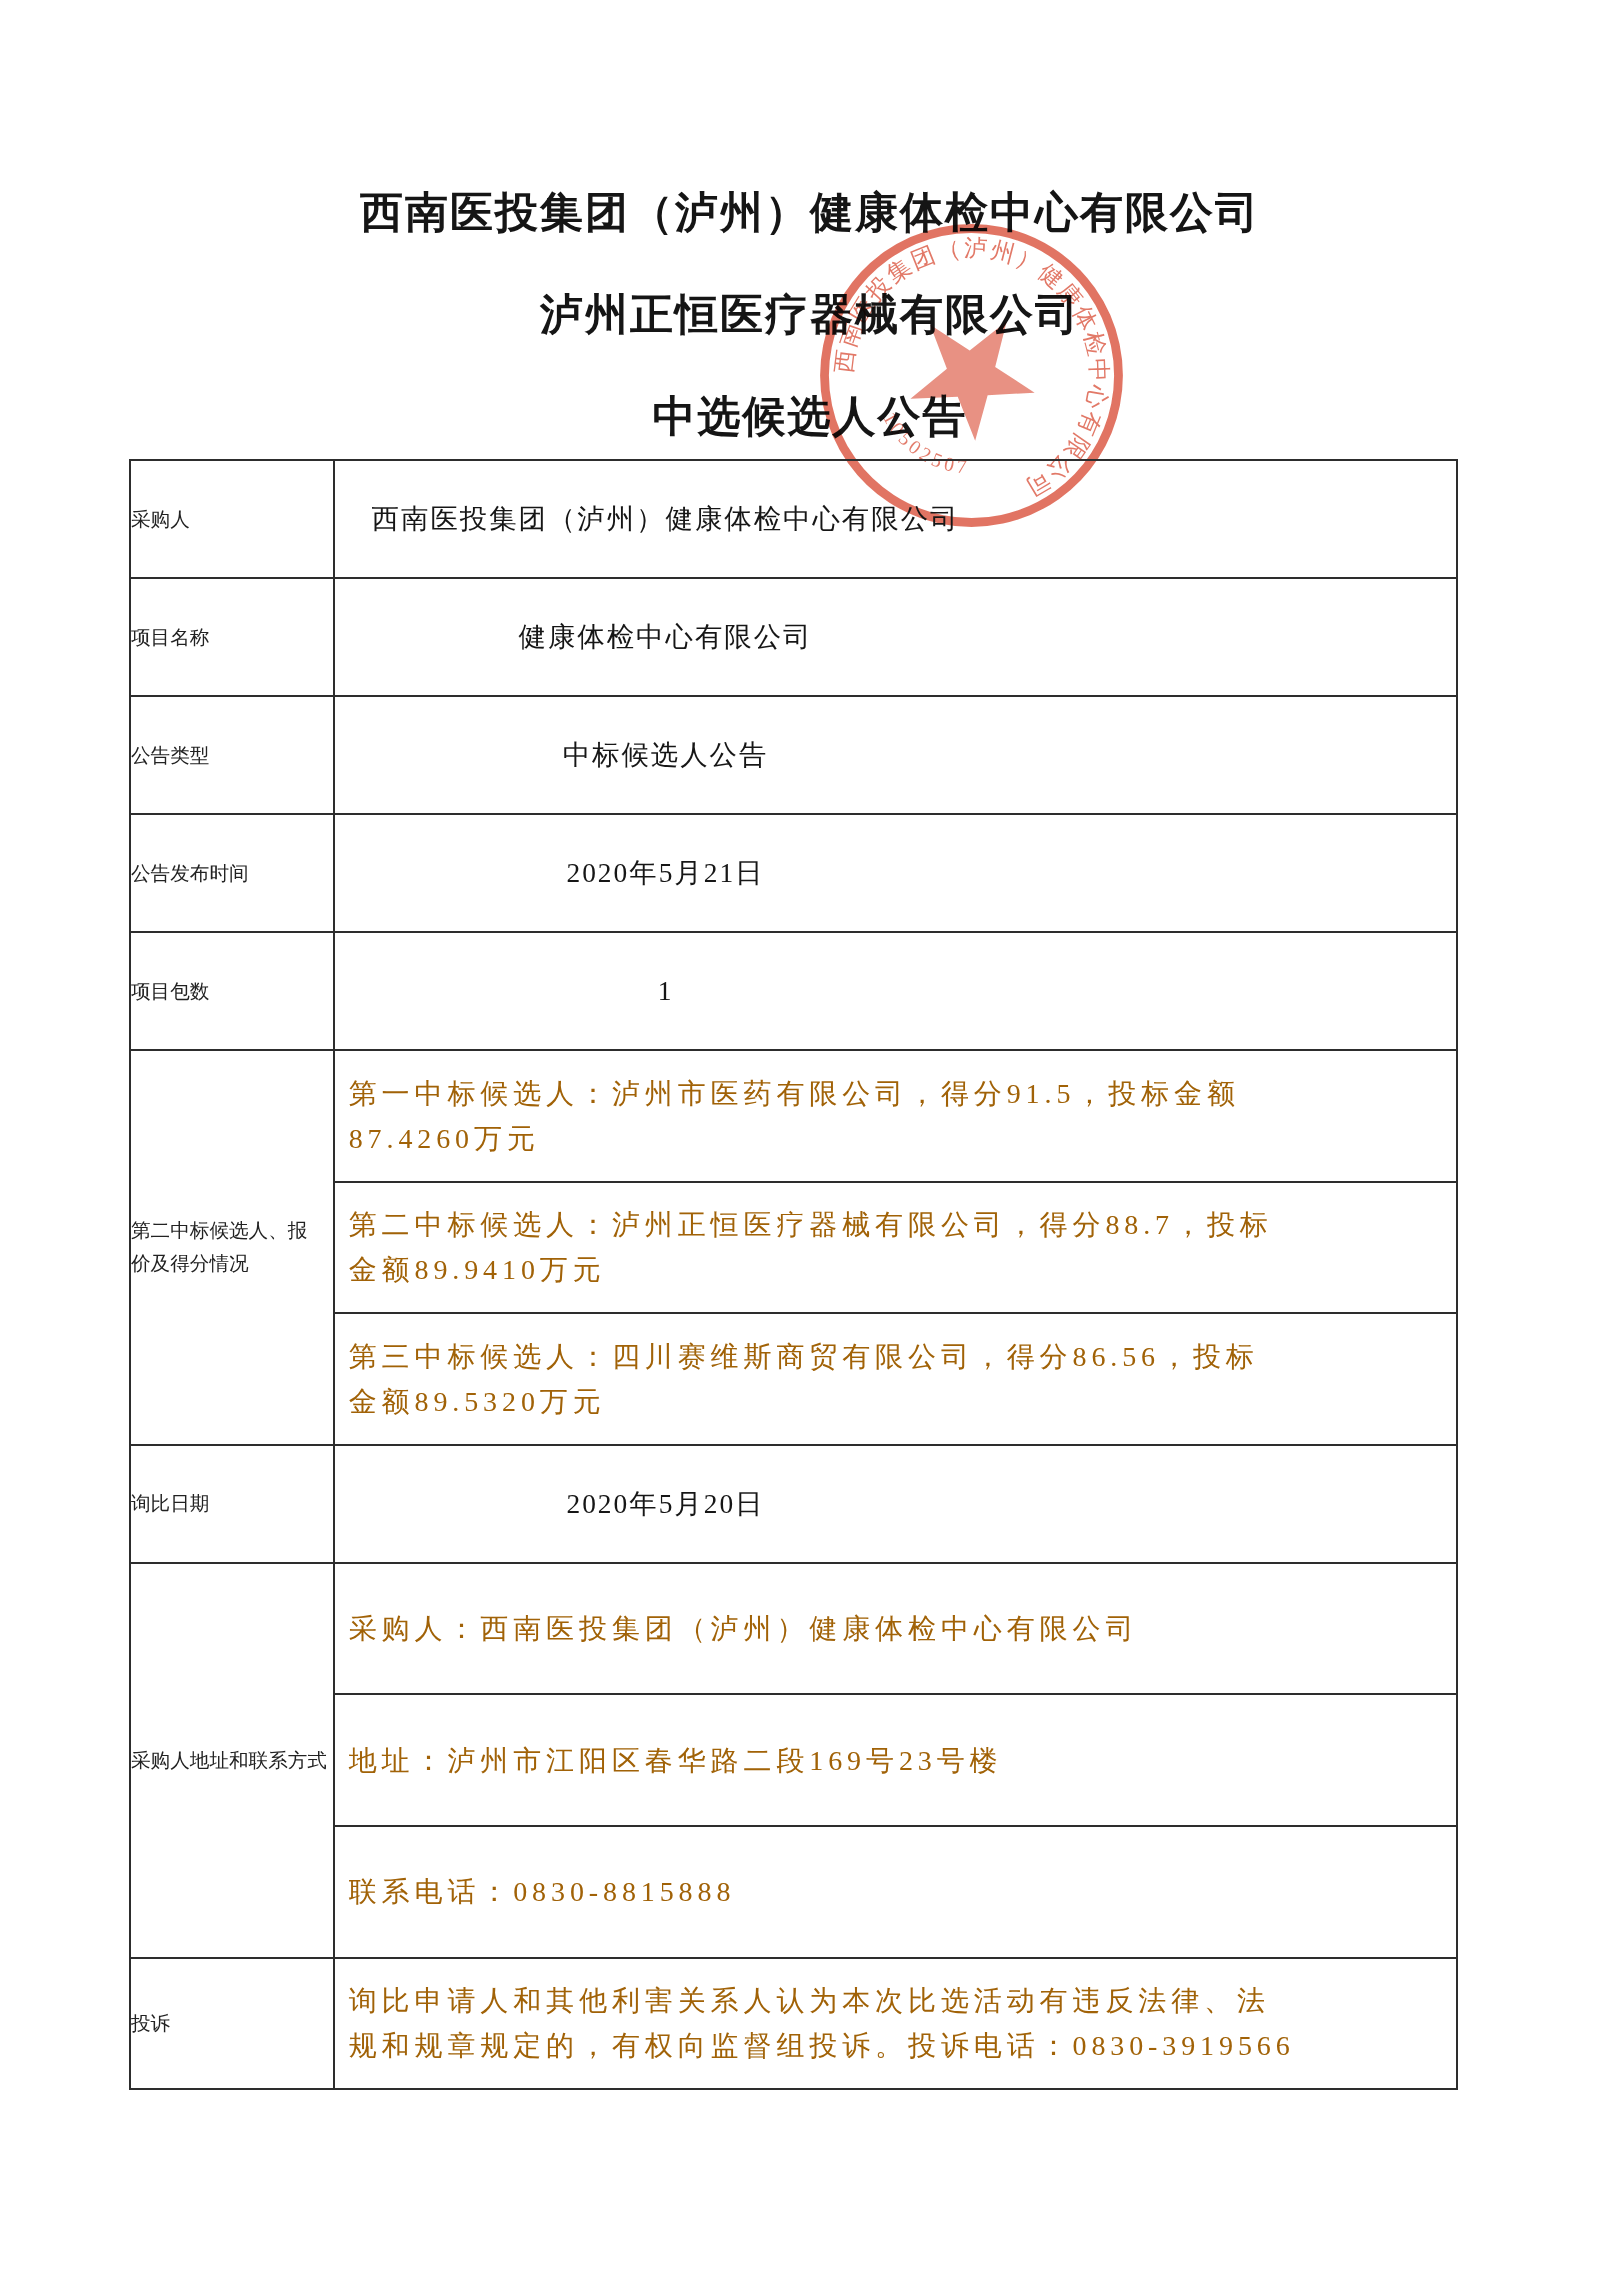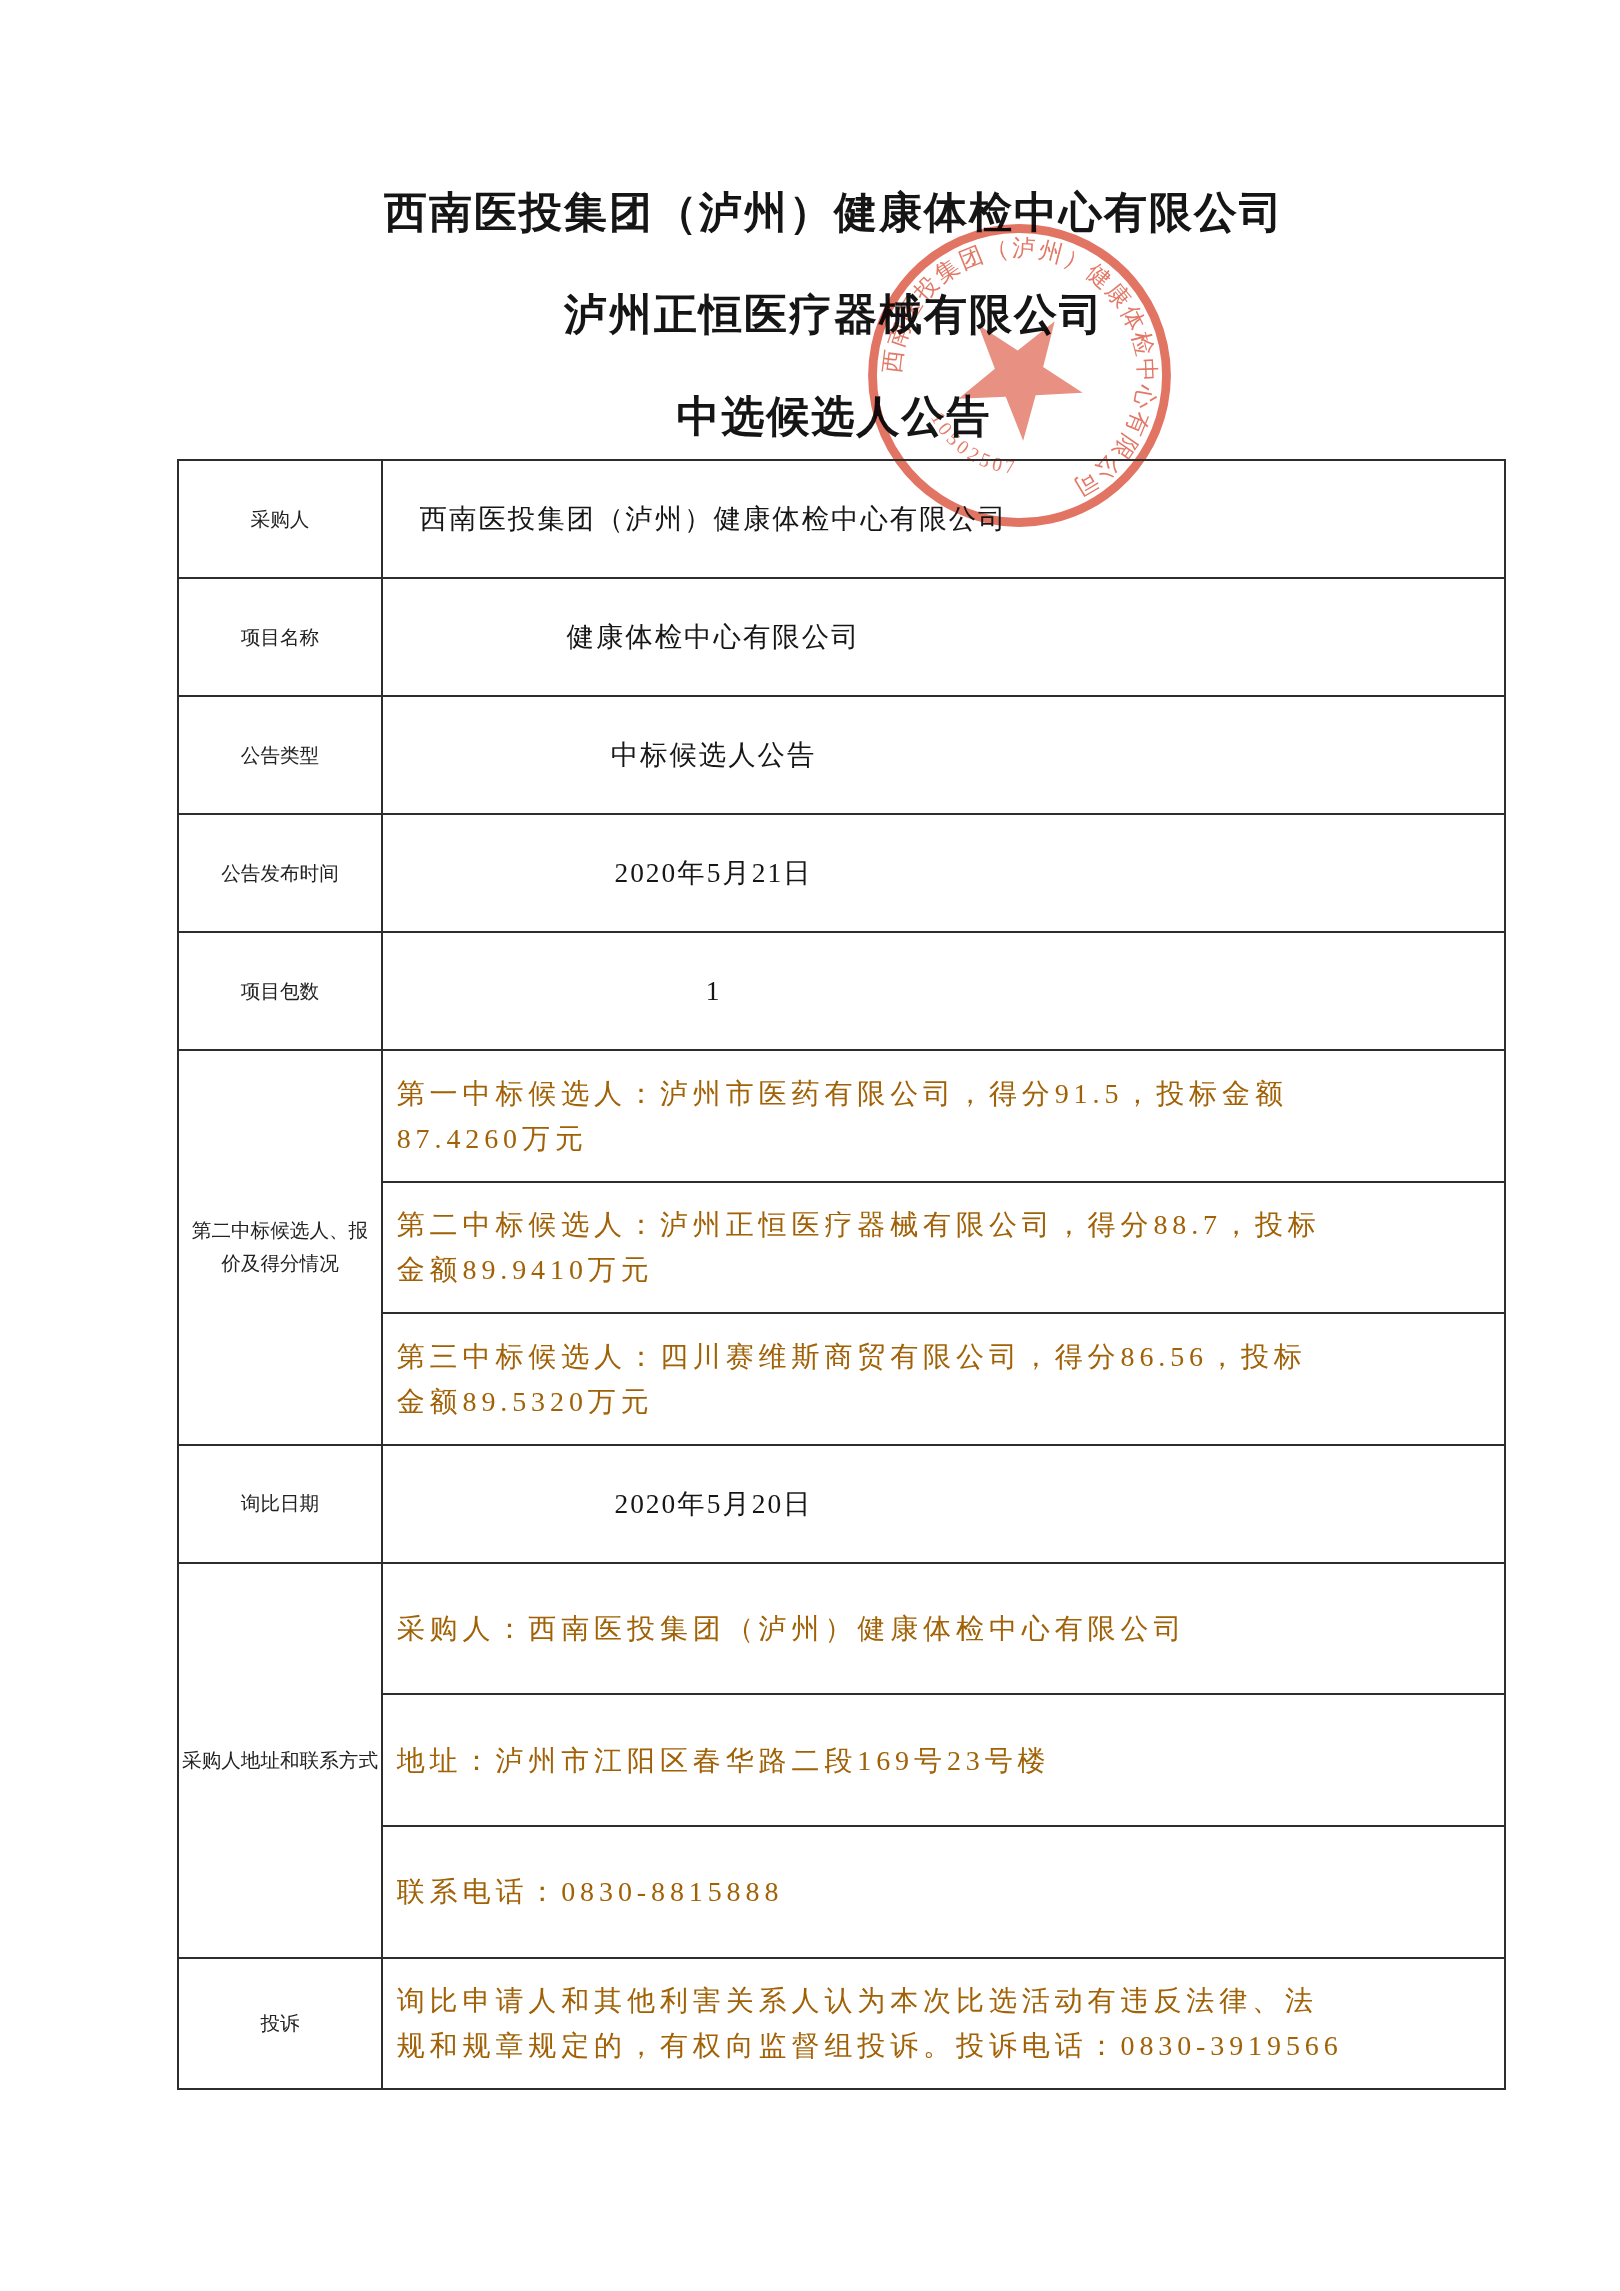--- a/index.html
+++ b/index.html
@@ -2,21 +2,21 @@
 <html><head>
 <meta charset="utf-8">
 <style>
   html,body{margin:0;padding:0;}
   body{
     width:1620px;height:2292px;position:relative;
     background:#ffffff;
     font-family:"Liberation Serif", serif;
     color:#1c1c1c;
   }
-  .page{position:absolute;inset:0;overflow:hidden;margin-left:48px;}
+  .page{position:absolute;inset:0;overflow:hidden;}
 
   
   .title-block{
     position:absolute;top:162px;left:0;width:100%;
     text-align:center;
   }
   .title-line{
     height:102px;line-height:102px;
     font-size:43px;font-weight:700;letter-spacing:2px;
     color:#151515;
@@ -39,21 +39,20 @@
     table-layout:fixed;
     border:2.9px solid #2d2d2d;
   }
   table.doc-table td{
     border:2px solid #2d2d2d;
     vertical-align:middle;
     overflow:hidden;
   }
   td.lc{
     width:204px;
-    text-align:center;
     font-size:19.6px;
     letter-spacing:0px;
     padding:0 0;
     white-space:pre-line;
     line-height:33px;
     color:#222;
   }
   td.vc{
     text-align:center;
     font-size:27.4px;

